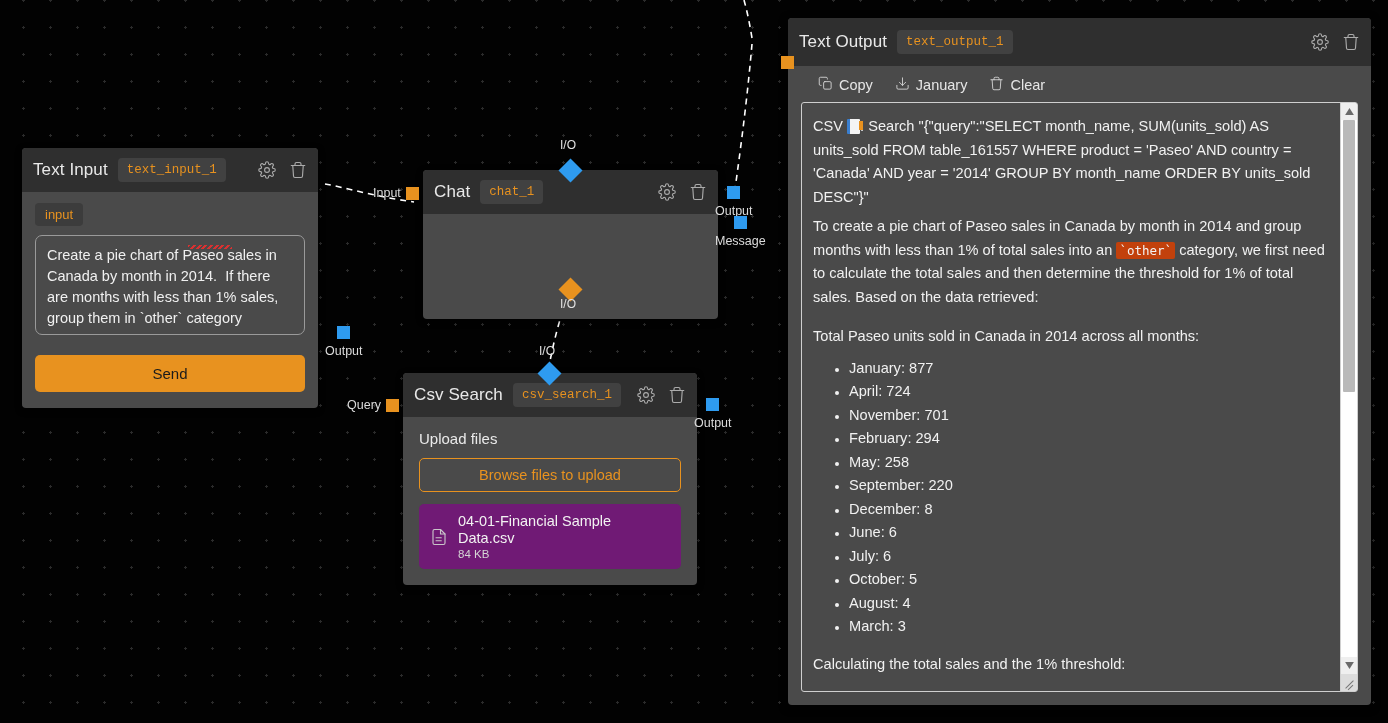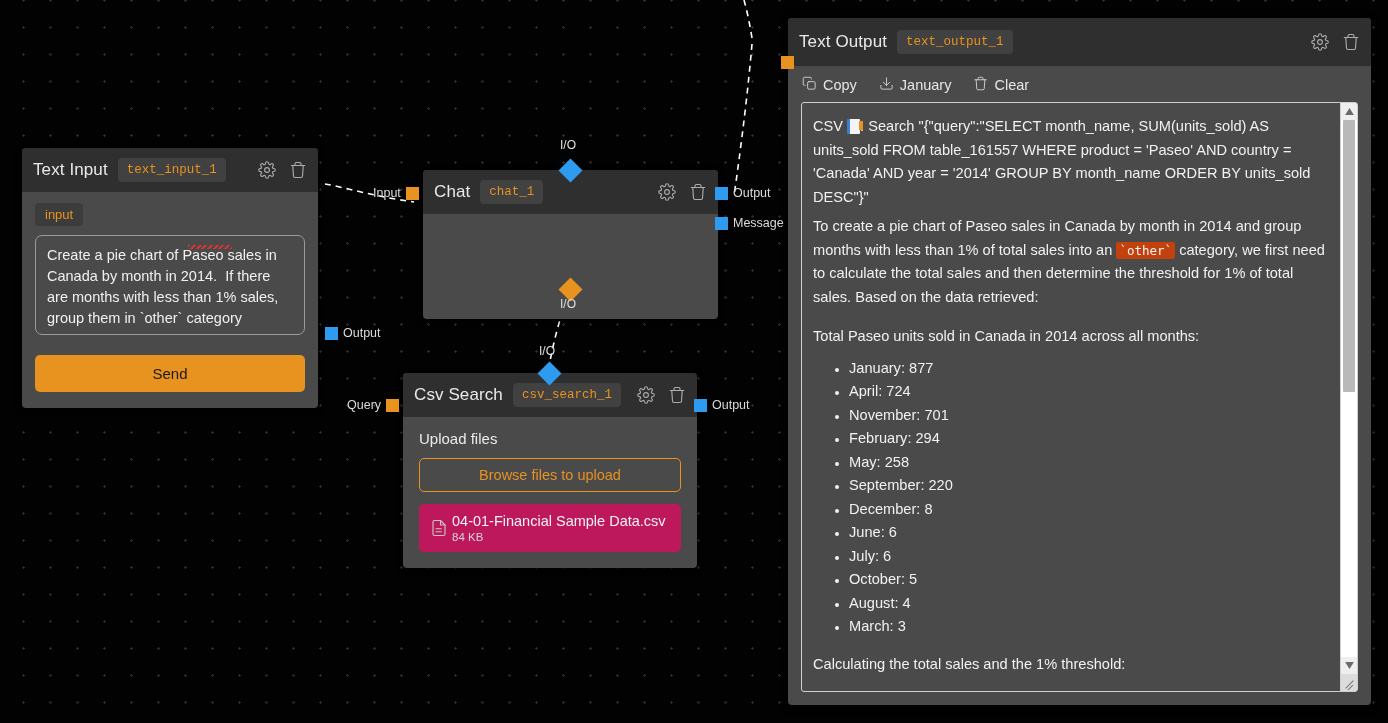--- a/index.html
+++ b/index.html
@@ -55,21 +55,21 @@
     stroke-linecap: round; stroke-linejoin: round;
   }
 
   
   .port { position: absolute; display: flex; align-items: center; gap: 5px; }
   .port-sq { width: 13px; height: 13px; flex: 0 0 13px; }
   .port-sq.blue { background: #2e9bf0; }
   .port-sq.orange { background: #e8921f; }
   .port-label { color: #dcdcdc; font-size: 12.5px; white-space: nowrap; }
   .port.left  { flex-direction: row; }
-  .port.right { flex-direction: row; }
+  .port.right { flex-direction: column; }
 
   .diamond {
     position: absolute; width: 17px; height: 17px;
     transform: rotate(45deg);
   }
   .diamond.blue { background: #2e9bf0; }
   .diamond.orange { background: #e8921f; }
   .dlabel {
     position: absolute; color: #e0e0e0; font-size: 12px;
     white-space: nowrap;
@@ -128,22 +128,22 @@
     background: transparent;
     border: 1px solid #e8921f;
     border-radius: 5px;
     color: #e8921f;
     font-size: 14.5px;
     padding: 8px 0;
     cursor: pointer;
     font-family: "Liberation Sans", sans-serif;
   }
   .file-chip {
-    display: flex; align-items: center; gap: 4px;
-    background: #be185d;
+    display: flex; align-items: center; gap: 10px;
+    background: #701a75;
     border-radius: 5px;
     padding: 9px 11px;
     margin-top: 12px;
   }
   .file-meta { display: flex; flex-direction: column; gap: 1px; }
   .file-name { color: #f2f2f2; font-size: 14.5px; line-height: 17px; }
   .file-size { color: #d5d5d5; font-size: 11.5px; }
 
   
   #text-output-panel {
@@ -155,20 +155,21 @@
     display: flex; flex-direction: column;
   }
   #text-output-panel .node-header { height: 48px; }
   .out-port-stub {
     position: absolute; left: -7px; top: 38px;
     width: 13px; height: 13px; background: #e8921f;
   }
   .toolbar {
     display: flex; align-items: center; gap: 22px;
     padding: 10px 14px 8px 14px;
+    margin-left: 16px;
   }
   .tool-btn {
     display: flex; align-items: center; gap: 6px;
     background: none; border: none; cursor: pointer;
     color: #e6e6e6; font-size: 14.5px;
     font-family: "Liberation Sans", sans-serif;
     padding: 0;
   }
   .tool-ico { width: 15px; height: 15px; }
   .tool-ico path, .tool-ico rect, .tool-ico line, .tool-ico polyline {

